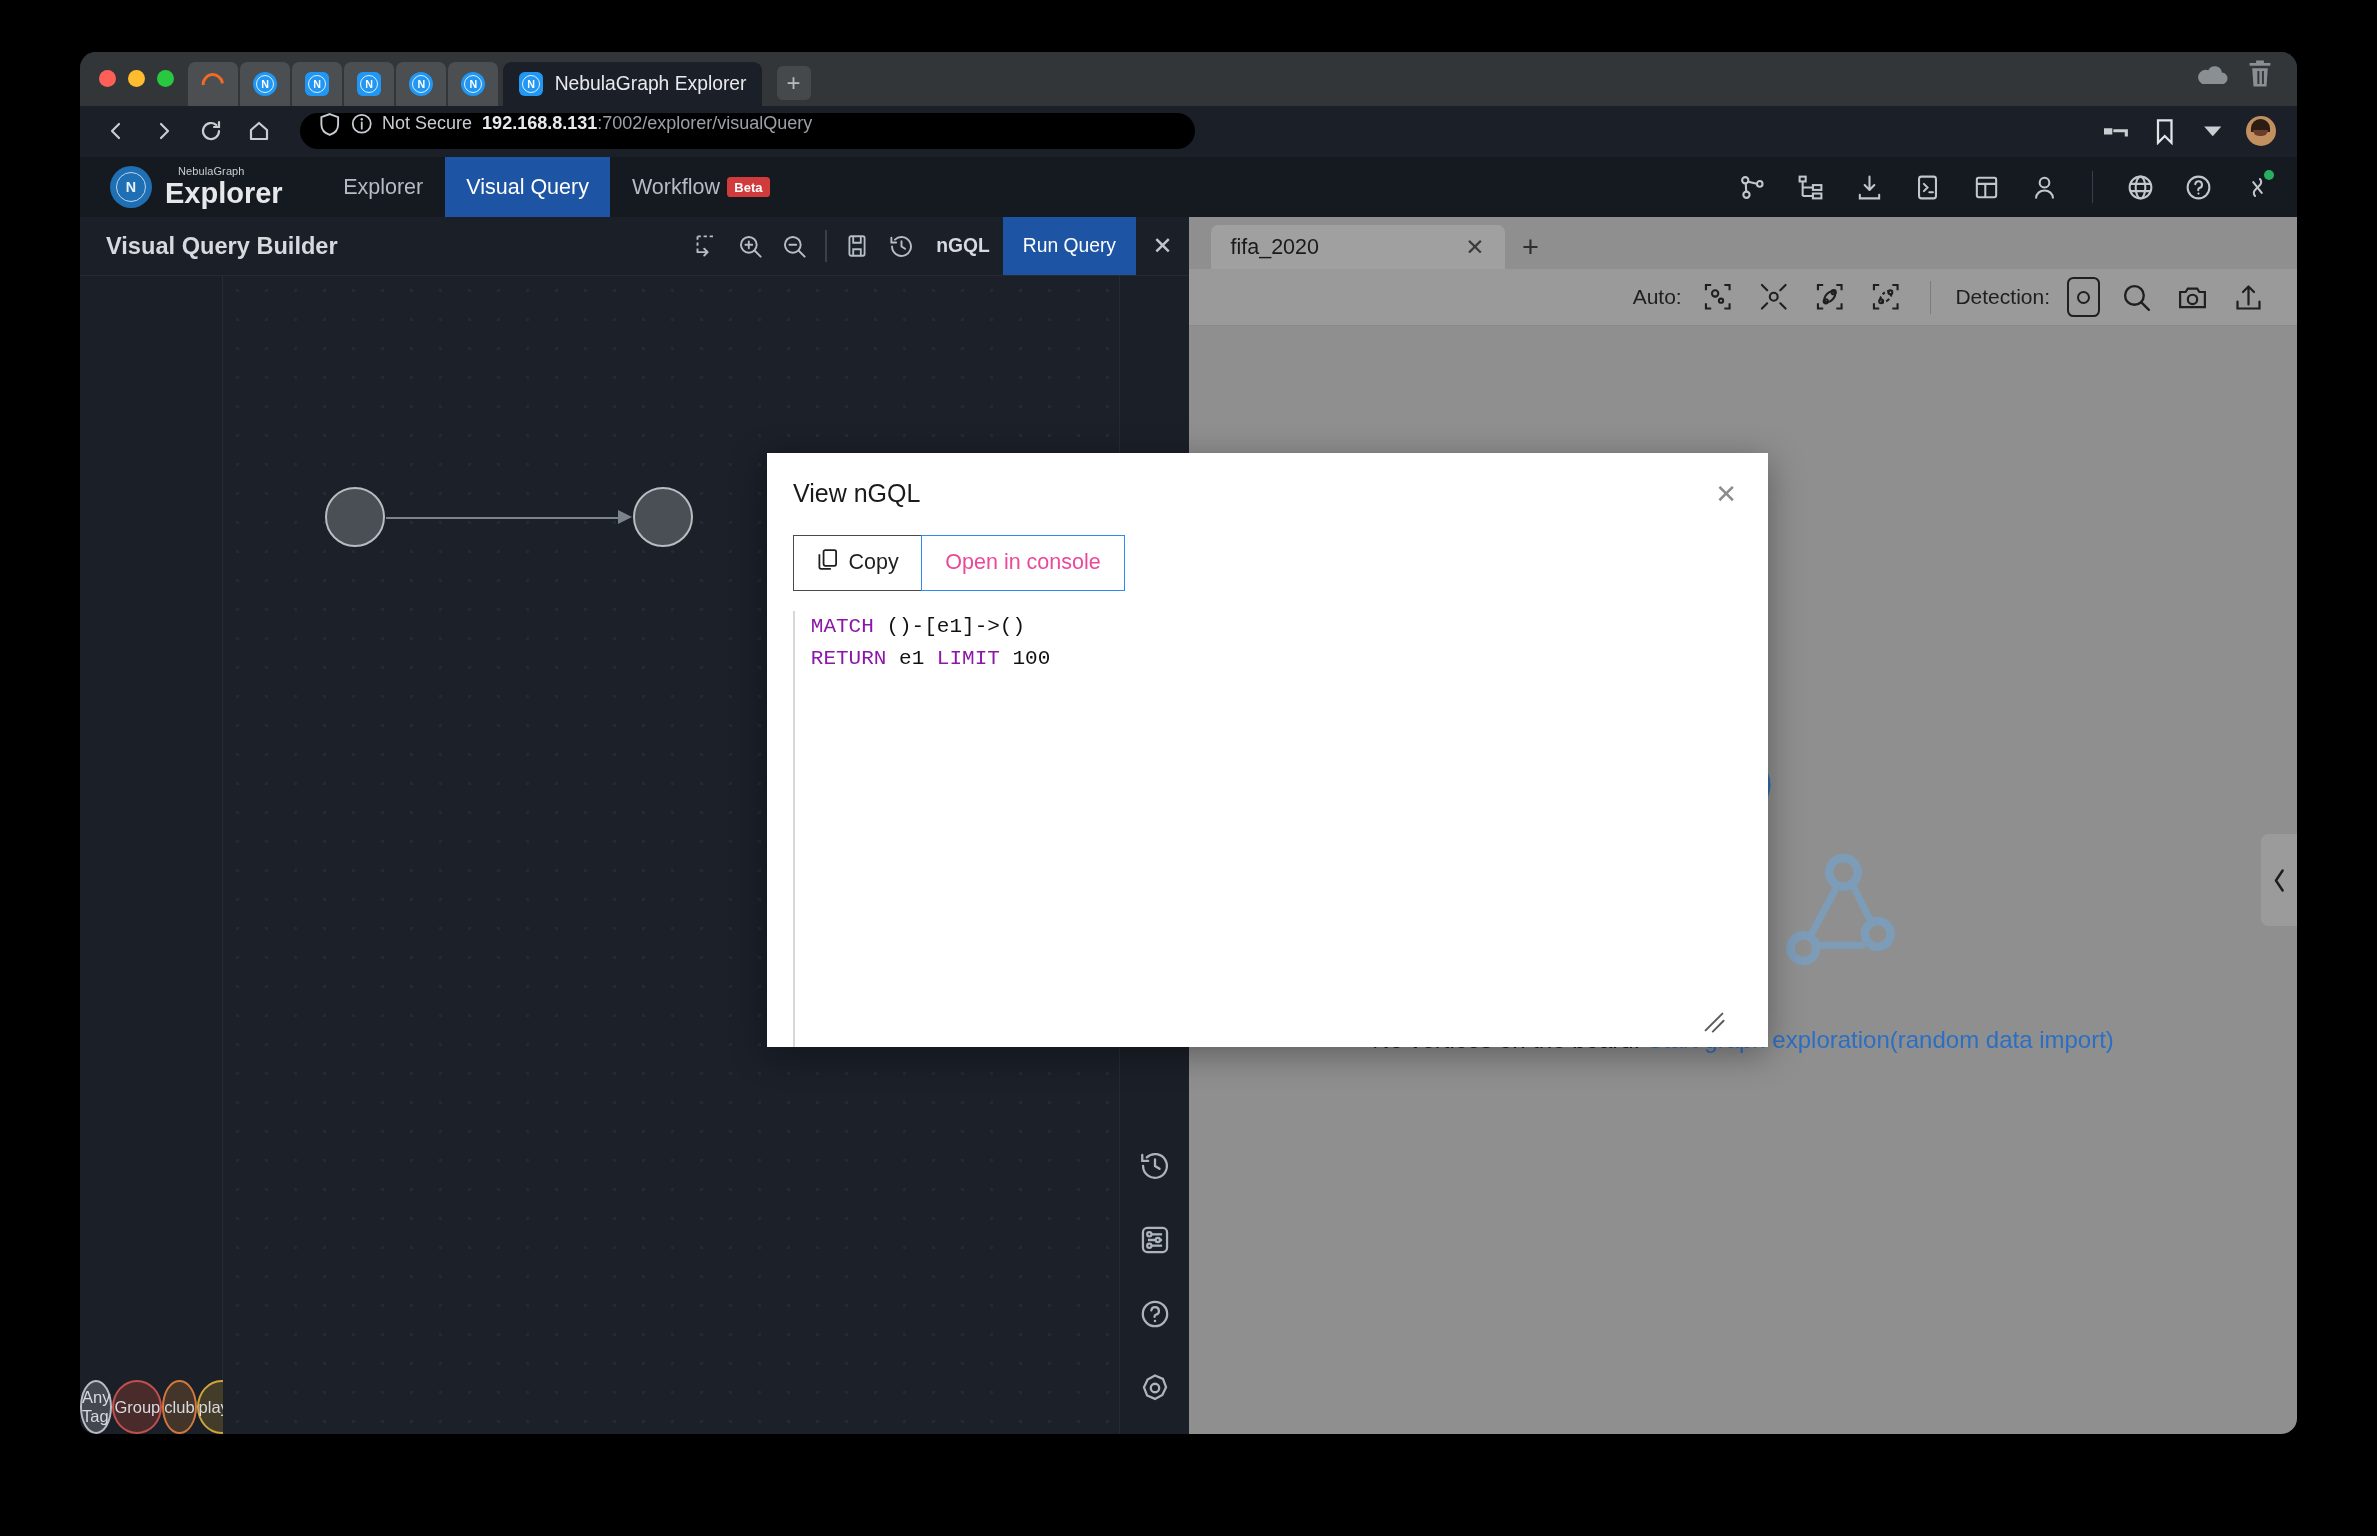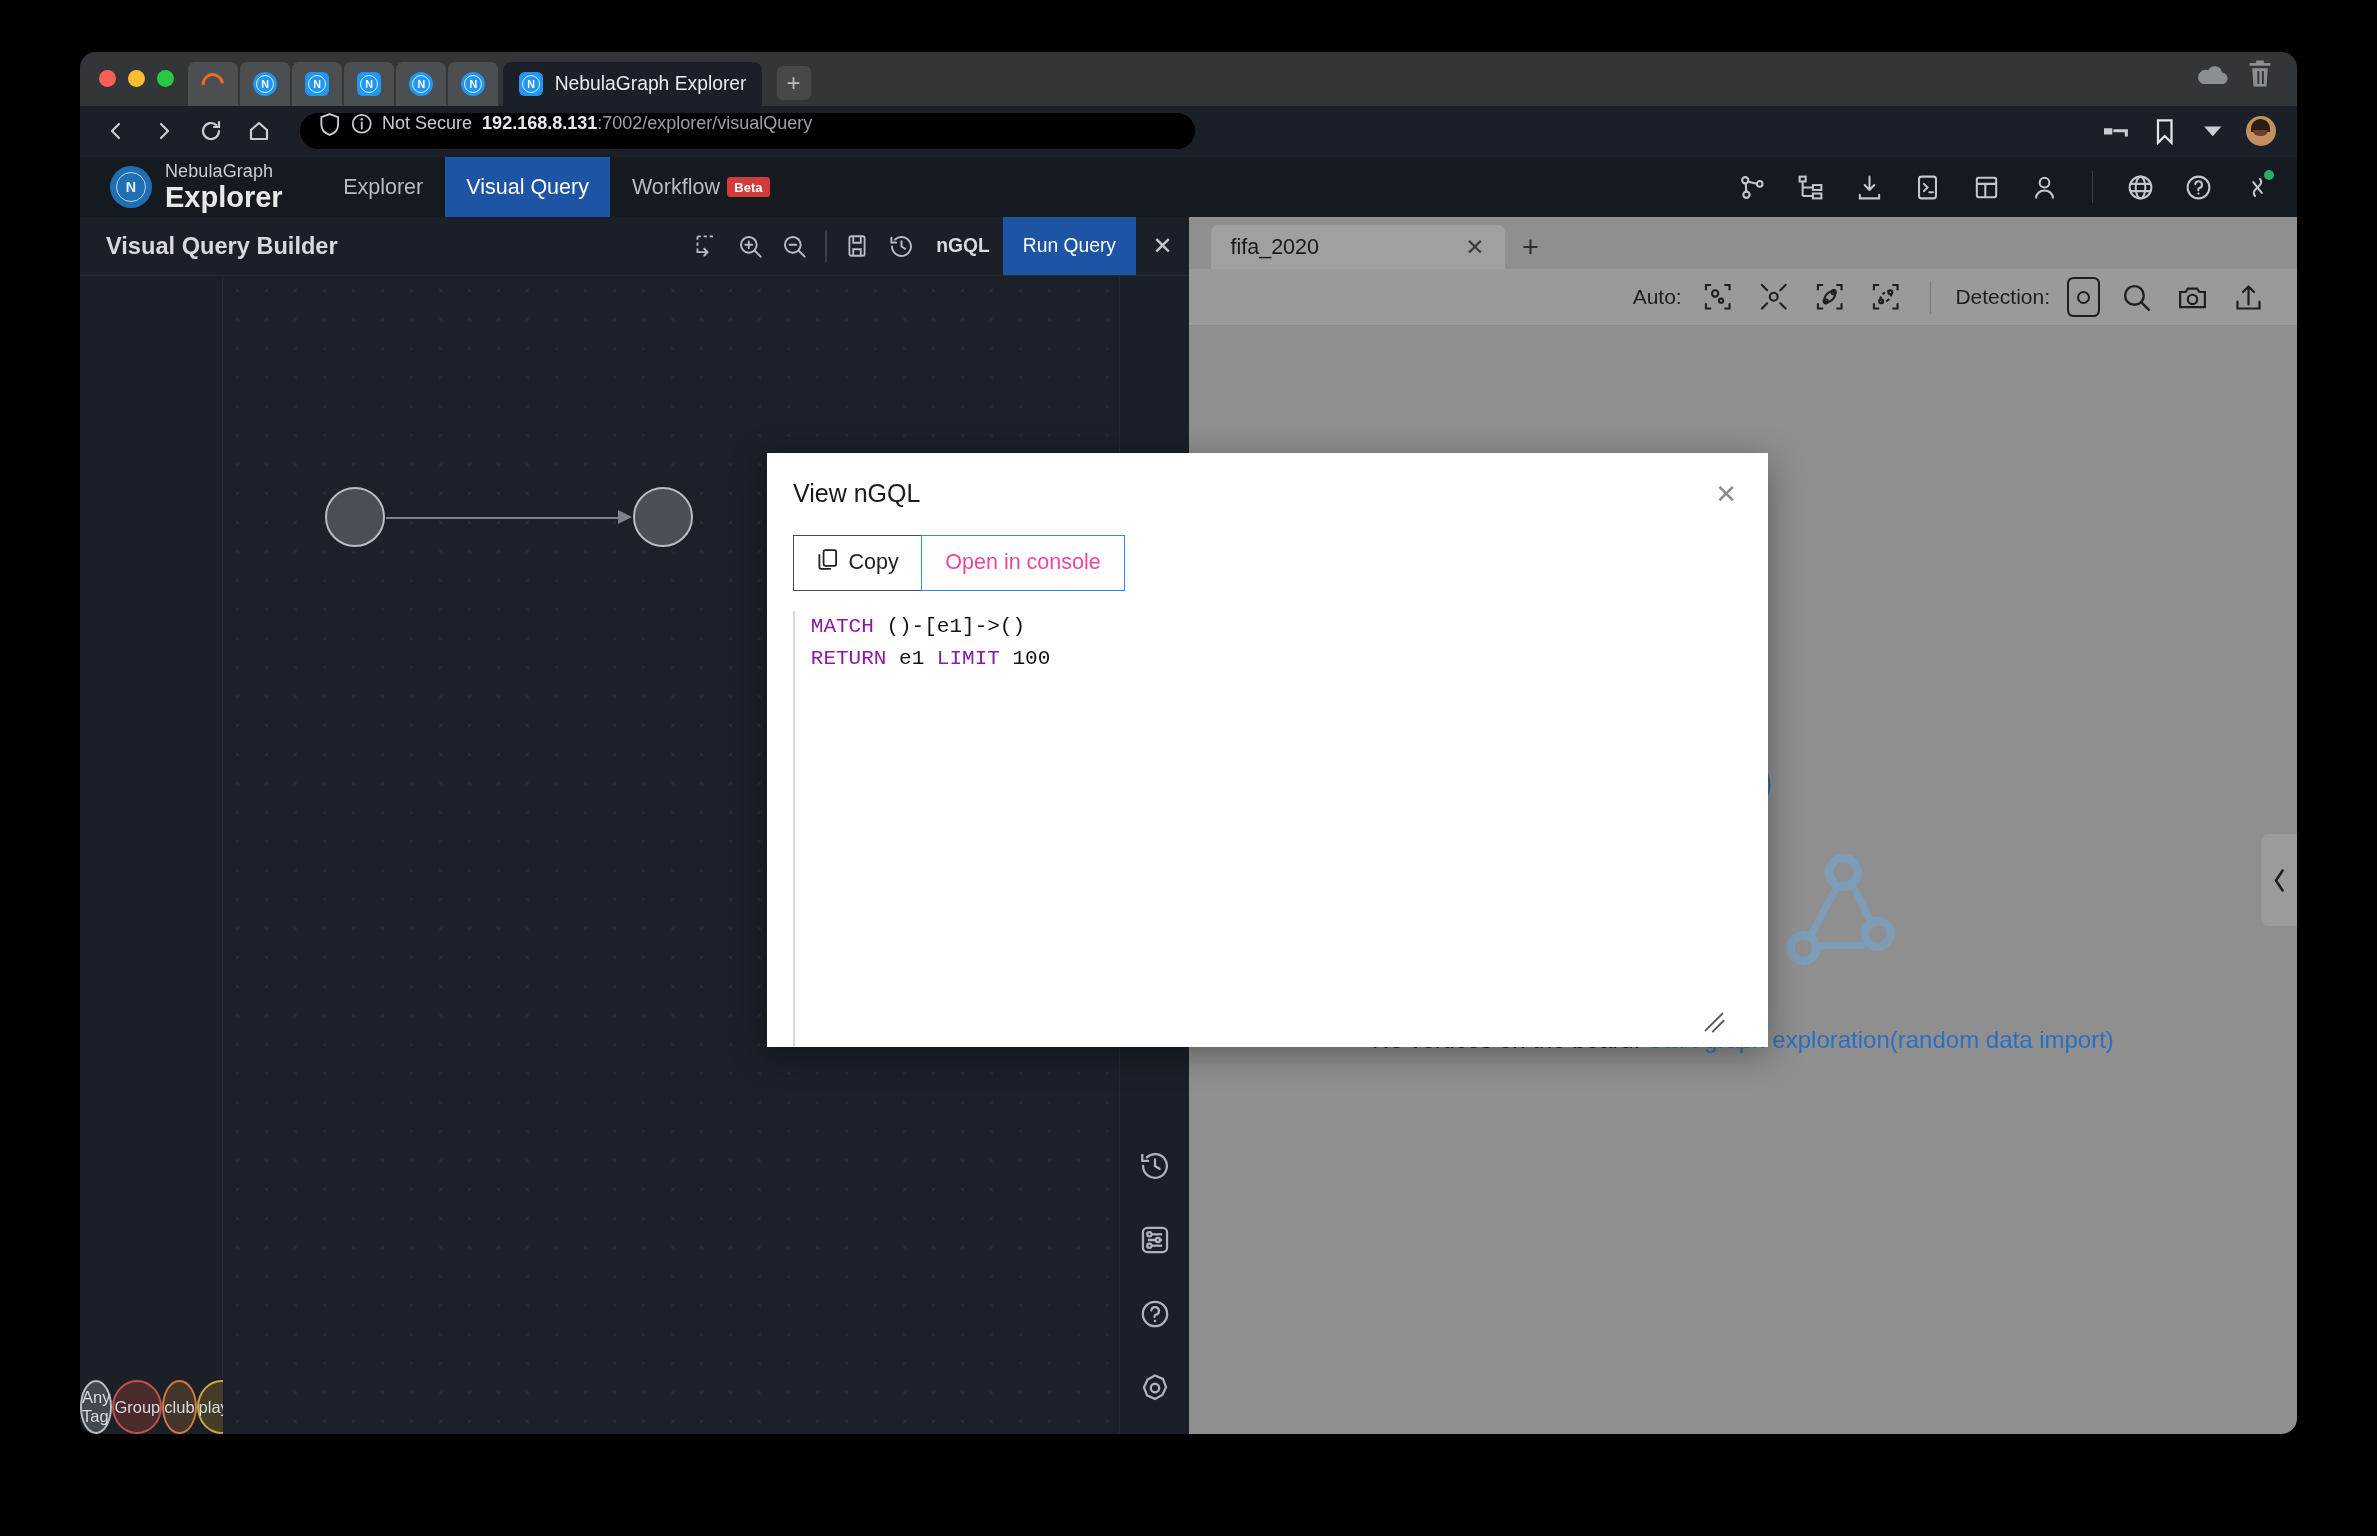--- a/index.html
+++ b/index.html
@@ -106,21 +106,21 @@
   }
   .brand { display:flex; align-items:center; gap: 13px; }
   .brand .logo {
     width: 42px; height: 42px; border-radius: 50%;
     background: #1f6fb5; position:relative;
     display:flex;align-items:center;justify-content:center;
   }
   .brand .logo .ring{position:absolute;inset:5.7px;border:1.8px solid #bcd6ec;border-radius:50%;}
   .brand .logo .n{color:#eaf2fa;font-size:14.3px;font-weight:700;position:relative;z-index:2;}
   .brand .txt { line-height: 1; }
-  .brand .t1 { color:#c9ccd1; font-size: 18px; letter-spacing:0.1px; }
+  .brand .t1 { color:#c9ccd1; font-size: 11px; letter-spacing:0.1px;margin-left:13px; }
   .brand .t2 { color:#e6e8ea; font-size: 29px; font-weight: 700; margin-top: 2.9px; }
 
   .mainnav { display:flex; align-items:center; height:100%; margin-left: 39px; }
   .navitem {
     height: 100%; display:flex; align-items:center; gap:7.2px;
     padding: 0 21.5px; color:#b6bcc4; font-size:21.5px; white-space:nowrap;
   }
   .navitem.active { background:#1d54a3; color:#fff; }
   .beta {
     background:#d23b3b; color:#fff; font-size:13px;

